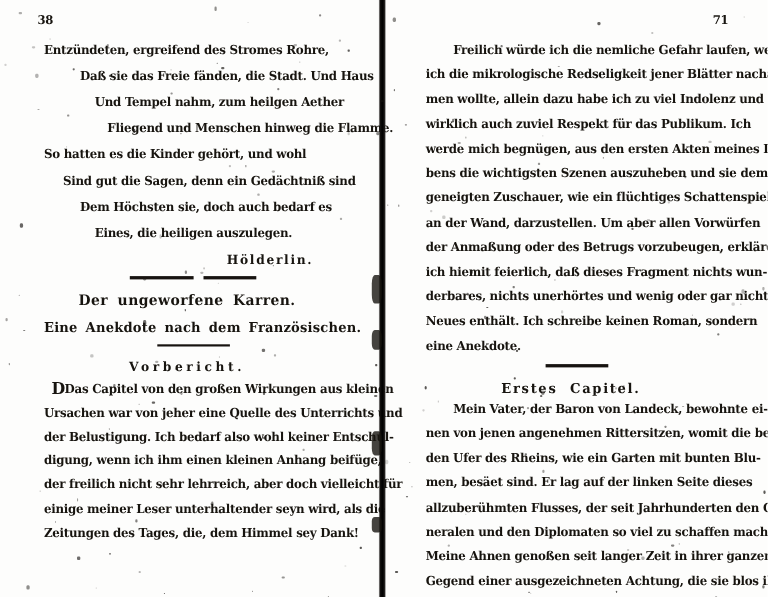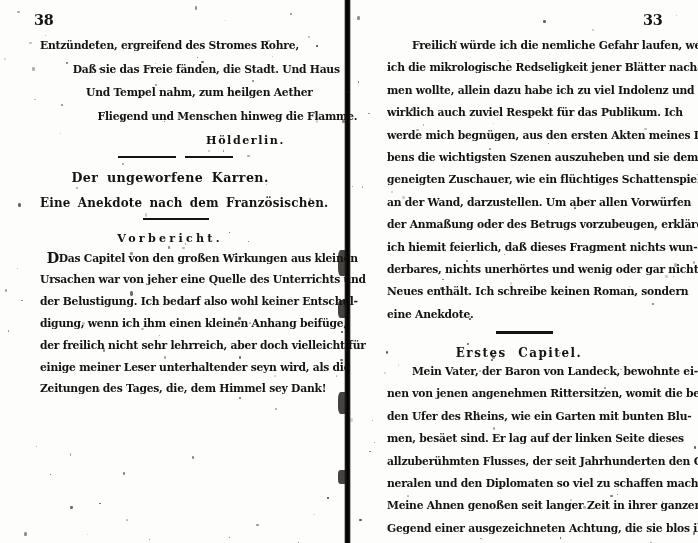--- a/index.html
+++ b/index.html
@@ -72,21 +72,21 @@
     right: 38px;
     top: 40px;
     color: #17140f;
   }
   .page.right .textblock { left: 38px; right: 36px; }
 
   
   .fr {
     font-family: "DejaVu Serif", serif;
     font-weight: 700;
-    font-size: 15px;
+    font-size: 11px;
     line-height: 1.0;
     letter-spacing: -0.25px;
     color: #17140f;
     transform: scaleX(.96);
     transform-origin: left center;
   }
 
   
   .stanza { margin: 0 0 13px 0; }
   .verse {
@@ -193,20 +193,26 @@
       <div>
 
 
         <div class="stanza">
           <span class="fr verse">Entzündeten, ergreifend des Stromes Rohre,</span>
           <span class="fr verse v-ind2">Daß sie das Freie fänden, die Stadt.  Und Haus</span>
           <span class="fr verse v-ind3">Und Tempel nahm, zum heilgen Aether</span>
           <span class="fr verse v-ind4">Fliegend und Menschen hinweg die Flamme.</span>
         </div>
 
+        <div class="stanza">
+          <span class="fr verse">So hatten es die Kinder gehört, und wohl</span>
+          <span class="fr verse v-ind1">Sind gut die Sagen, denn ein Gedächtniß sind</span>
+          <span class="fr verse v-ind2">Dem Höchsten sie, doch auch bedarf es</span>
+          <span class="fr verse v-ind3">Eines, die heiligen auszulegen.</span>
+        </div>
 
         <span class="fr signature">Hölderlin.</span>
       </div>
 
       <div class="rule-wrap rule-split">
         <span class="rule-seg"></span>
         <span class="gap"></span>
         <span class="rule-seg"></span>
       </div>
 
@@ -234,21 +240,21 @@
   </div>
 
   <div class="gutter"></div>
   <div class="gutter-blotch" style="top:250px;height:26px;"></div>
   <div class="gutter-blotch" style="top:300px;height:18px;"></div>
   <div class="gutter-blotch" style="top:392px;height:22px;"></div>
   <div class="gutter-blotch" style="top:470px;height:14px;"></div>
 
   <div class="page right">
 
-    <div class="folio r fr">33</div>
+    <div class="folio r fr">71</div>
 
     <div class="textblock">
 
       <div class="prose">
         <span class="fr pline indent">Freilich würde ich die nemliche Gefahr laufen, wenn</span>
         <span class="fr pline">ich  die  mikrologische  Redseligkeit  jener  Blätter  nachah-</span>
         <span class="fr pline">men  wollte,  allein dazu  habe  ich  zu  viel  Indolenz  und</span>
         <span class="fr pline">wirklich  auch  zuviel  Respekt  für  das  Publikum.  Ich</span>
         <span class="fr pline">werde  mich  begnügen,  aus  den  ersten  Akten  meines  Le-</span>
         <span class="fr pline">bens  die  wichtigsten  Szenen  auszuheben  und  sie  dem</span>

